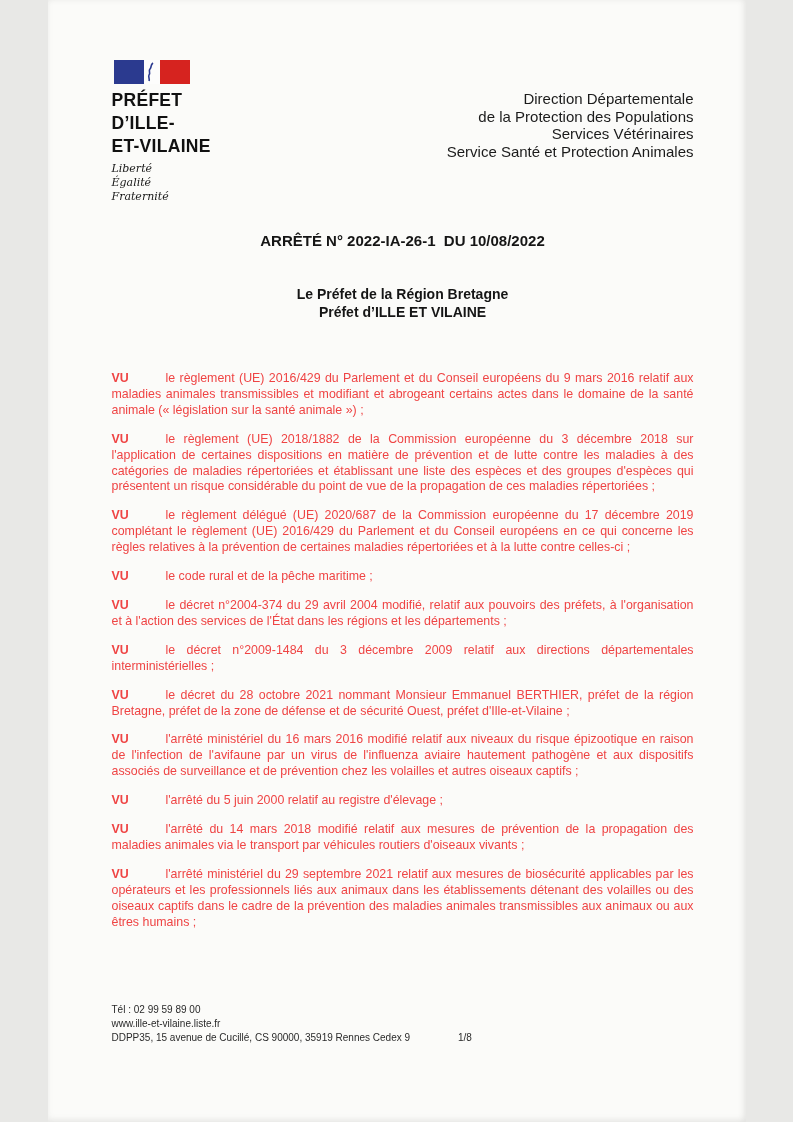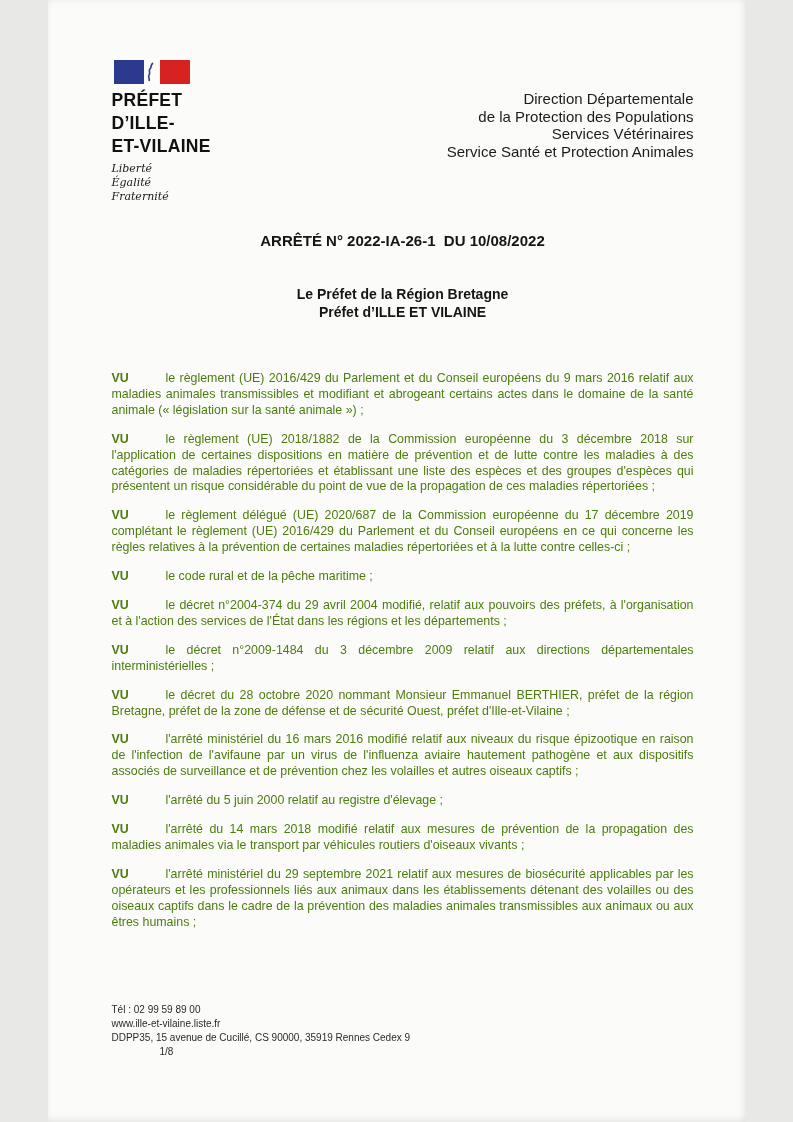--- a/index.html
+++ b/index.html
@@ -25,25 +25,25 @@
   .flag .red{width:30px;background:#d6231f;}
   .logo-name{margin-top:5px;font-weight:700;font-size:17.5px;line-height:23px;letter-spacing:0.3px;color:#111;}
   .logo-motto{margin-top:4px;font-family:"DejaVu Serif","Liberation Serif",serif;font-style:italic;font-size:11px;line-height:14px;color:#161616;}
   .header-right{margin-top:30px;text-align:right;font-size:15px;line-height:17.5px;color:#1b1b1b;}
   
   .decree-number{margin-top:28px;text-align:center;font-weight:700;font-size:15px;white-space:pre-wrap;color:#151515;}
   .decree-title{margin-top:20px;text-align:center;font-weight:700;font-size:14.3px;line-height:18.5px;color:#151515;}
   .issuer{margin-top:36px;text-align:center;font-weight:700;font-size:14px;line-height:18px;color:#151515;}
   
   .recitals{margin-top:50px;}
-  .recital{margin:0 0 13px 0;text-align:justify;font-size:12.4px;line-height:15.9px;color:#4d7c0f;}
+  .recital{margin:0 0 13px 0;text-align:justify;font-size:12.4px;line-height:15.9px;color:#ef4444;}
   .vu-label{display:inline-block;width:54px;font-weight:700;}
   
   .footer{position:absolute;left:64px;top:1003px;font-size:10px;line-height:14px;color:#2a2a2a;}
-  .footer-line3{display:flex;flex-direction:column;}
+  .footer-line3{display:flex;}
   .page-number{margin-left:48px;}
 </style>
 </head>
 <body>
 
 <div class="page">
 
   <div class="header">
     <div class="logo-block">
       <div class="flag">
@@ -82,21 +82,21 @@
     <div>Préfet d’ILLE ET VILAINE</div>
   </div>
 
   <div class="recitals">
     <p class="recital"><span class="vu-label">VU</span><span>le règlement (UE) 2016/429 du Parlement et du Conseil européens du 9 mars 2016 relatif aux maladies animales transmissibles et modifiant et abrogeant certains actes dans le domaine de la santé animale (« législation sur la santé animale ») ;</span></p>
     <p class="recital"><span class="vu-label">VU</span><span>le règlement (UE) 2018/1882 de la Commission européenne du 3 décembre 2018 sur l'application de certaines dispositions en matière de prévention et de lutte contre les maladies à des catégories de maladies répertoriées et établissant une liste des espèces et des groupes d'espèces qui présentent un risque considérable du point de vue de la propagation de ces maladies répertoriées ;</span></p>
     <p class="recital"><span class="vu-label">VU</span><span>le règlement délégué (UE) 2020/687 de la Commission européenne du 17 décembre 2019 complétant le règlement (UE) 2016/429 du Parlement et du Conseil européens en ce qui concerne les règles relatives à la prévention de certaines maladies répertoriées et à la lutte contre celles-ci ;</span></p>
     <p class="recital"><span class="vu-label">VU</span><span>le code rural et de la pêche maritime ;</span></p>
     <p class="recital"><span class="vu-label">VU</span><span>le décret n°2004-374 du 29 avril 2004 modifié, relatif aux pouvoirs des préfets, à l'organisation et à l'action des services de l'État dans les régions et les départements ;</span></p>
     <p class="recital"><span class="vu-label">VU</span><span>le décret n°2009-1484 du 3 décembre 2009 relatif aux directions départementales interministérielles ;</span></p>
-    <p class="recital"><span class="vu-label">VU</span><span>le décret du 28 octobre 2020 nommant Monsieur Emmanuel BERTHIER, préfet de la région Bretagne, préfet de la zone de défense et de sécurité Ouest, préfet d'Ille-et-Vilaine ;</span></p>
+    <p class="recital"><span class="vu-label">VU</span><span>le décret du 28 octobre 2021 nommant Monsieur Emmanuel BERTHIER, préfet de la région Bretagne, préfet de la zone de défense et de sécurité Ouest, préfet d'Ille-et-Vilaine ;</span></p>
     <p class="recital"><span class="vu-label">VU</span><span>l'arrêté ministériel du 16 mars 2016 modifié relatif aux niveaux du risque épizootique en raison de l'infection de l'avifaune par un virus de l'influenza aviaire hautement pathogène et aux dispositifs associés de surveillance et de prévention chez les volailles et autres oiseaux captifs ;</span></p>
     <p class="recital"><span class="vu-label">VU</span><span>l'arrêté du 5 juin 2000 relatif au registre d'élevage ;</span></p>
     <p class="recital"><span class="vu-label">VU</span><span>l'arrêté du 14 mars 2018 modifié relatif aux mesures de prévention de la propagation des maladies animales via le transport par véhicules routiers d'oiseaux vivants ;</span></p>
     <p class="recital"><span class="vu-label">VU</span><span>l'arrêté ministériel du 29 septembre 2021 relatif aux mesures de biosécurité applicables par les opérateurs et les professionnels liés aux animaux dans les établissements détenant des volailles ou des oiseaux captifs dans le cadre de la prévention des maladies animales transmissibles aux animaux ou aux êtres humains ;</span></p>
   </div>
 
   <div class="footer">
     <div>Tél : 02 99 59 89 00</div>
     <div>www.ille-et-vilaine.liste.fr</div>
     <div class="footer-line3">

